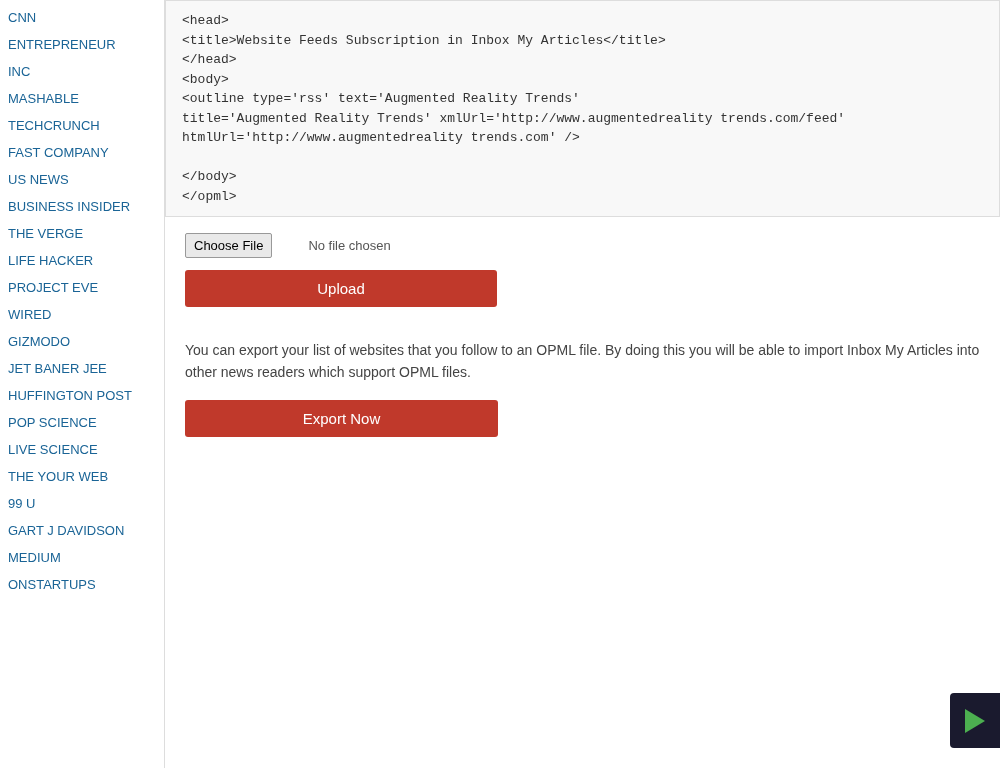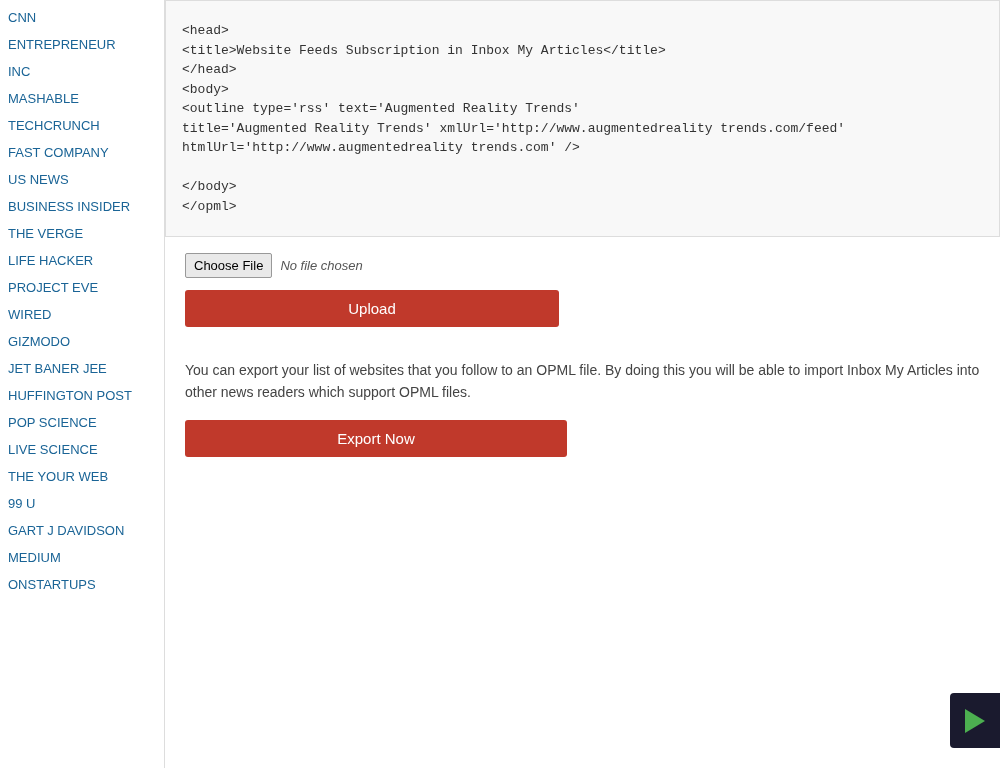--- a/index.html
+++ b/index.html
@@ -38,63 +38,63 @@
     #main {
       flex: 1;
       overflow-y: auto;
       background: #fff;
     }
 
     
     .code-block {
       background: #f8f8f8;
       border: 1px solid #ddd;
-      padding: 20px 16px;
+      padding: 10px 16px;
       font-family: 'Courier New', Courier, monospace;
       font-size: 13px;
       color: #333;
       white-space: pre;
       line-height: 1.5;
       overflow-x: auto;
       margin: 0;
     }
 
     
     .section {
       padding: 16px 20px;
     }
 
     .file-input-row {
       display: flex;
       align-items: center;
       margin-bottom: 12px;
+      gap: 28px;
     }
 
     .choose-file-btn {
       background: #e9e9e9;
       border: 1px solid #999;
       padding: 4px 8px;
       font-size: 13px;
       cursor: pointer;
       margin-right: 8px;
       border-radius: 2px;
     }
 
     .file-name-label {
       font-size: 13px;
       color: #555;
-      font-style: italic;
     }
 
     .upload-btn {
       background: #c0392b;
       color: #fff;
       border: none;
       padding: 10px 0;
-      width: 374px;
+      width: 312px;
       font-size: 15px;
       cursor: pointer;
       border-radius: 3px;
       display: block;
     }
 
     
     .export-section {
       margin: 16px 20px;
     }
@@ -121,21 +121,21 @@
       color: #444;
       line-height: 1.6;
       margin-bottom: 16px;
     }
 
     .export-btn {
       background: #c0392b;
       color: #fff;
       border: none;
       padding: 10px 0;
-      width: 382px;
+      width: 313px;
       font-size: 15px;
       cursor: pointer;
       border-radius: 3px;
       display: block;
     }
 
     
     .play-badge {
       position: fixed;
       bottom: 20px;

